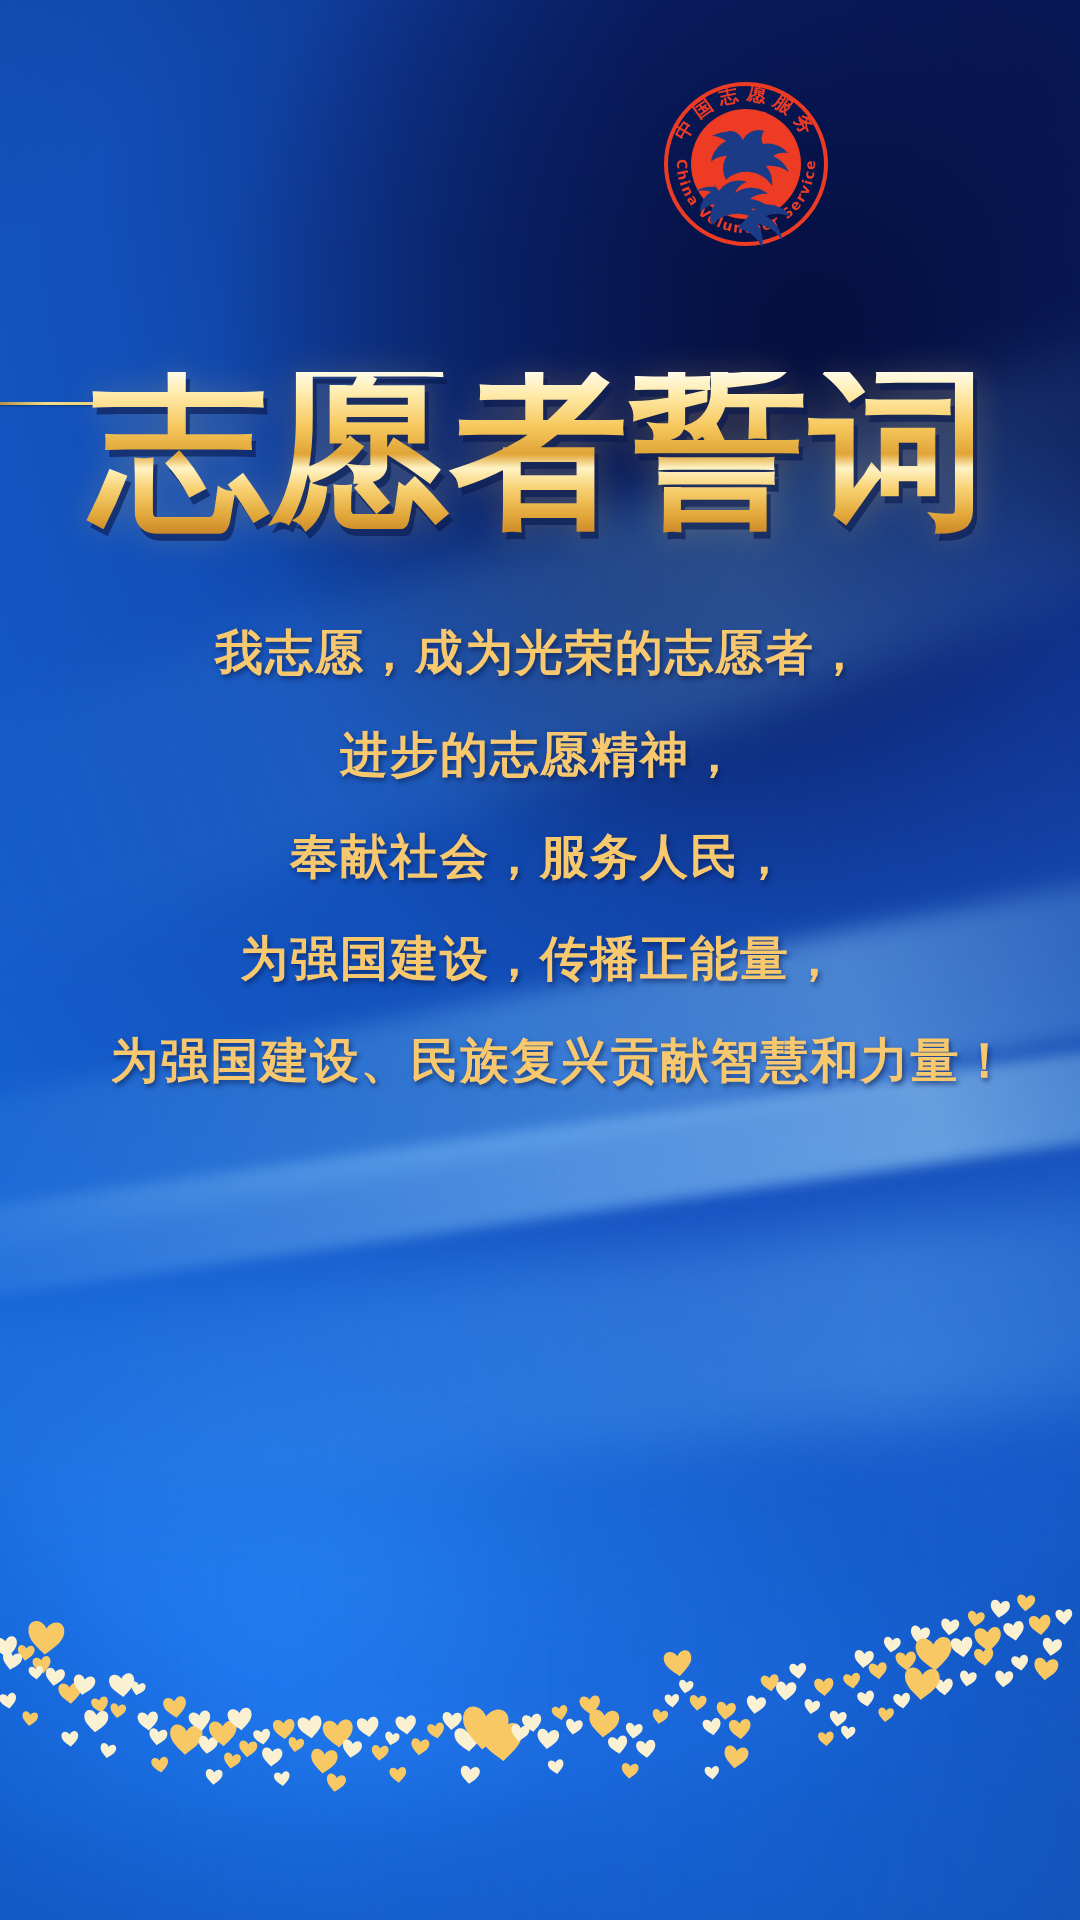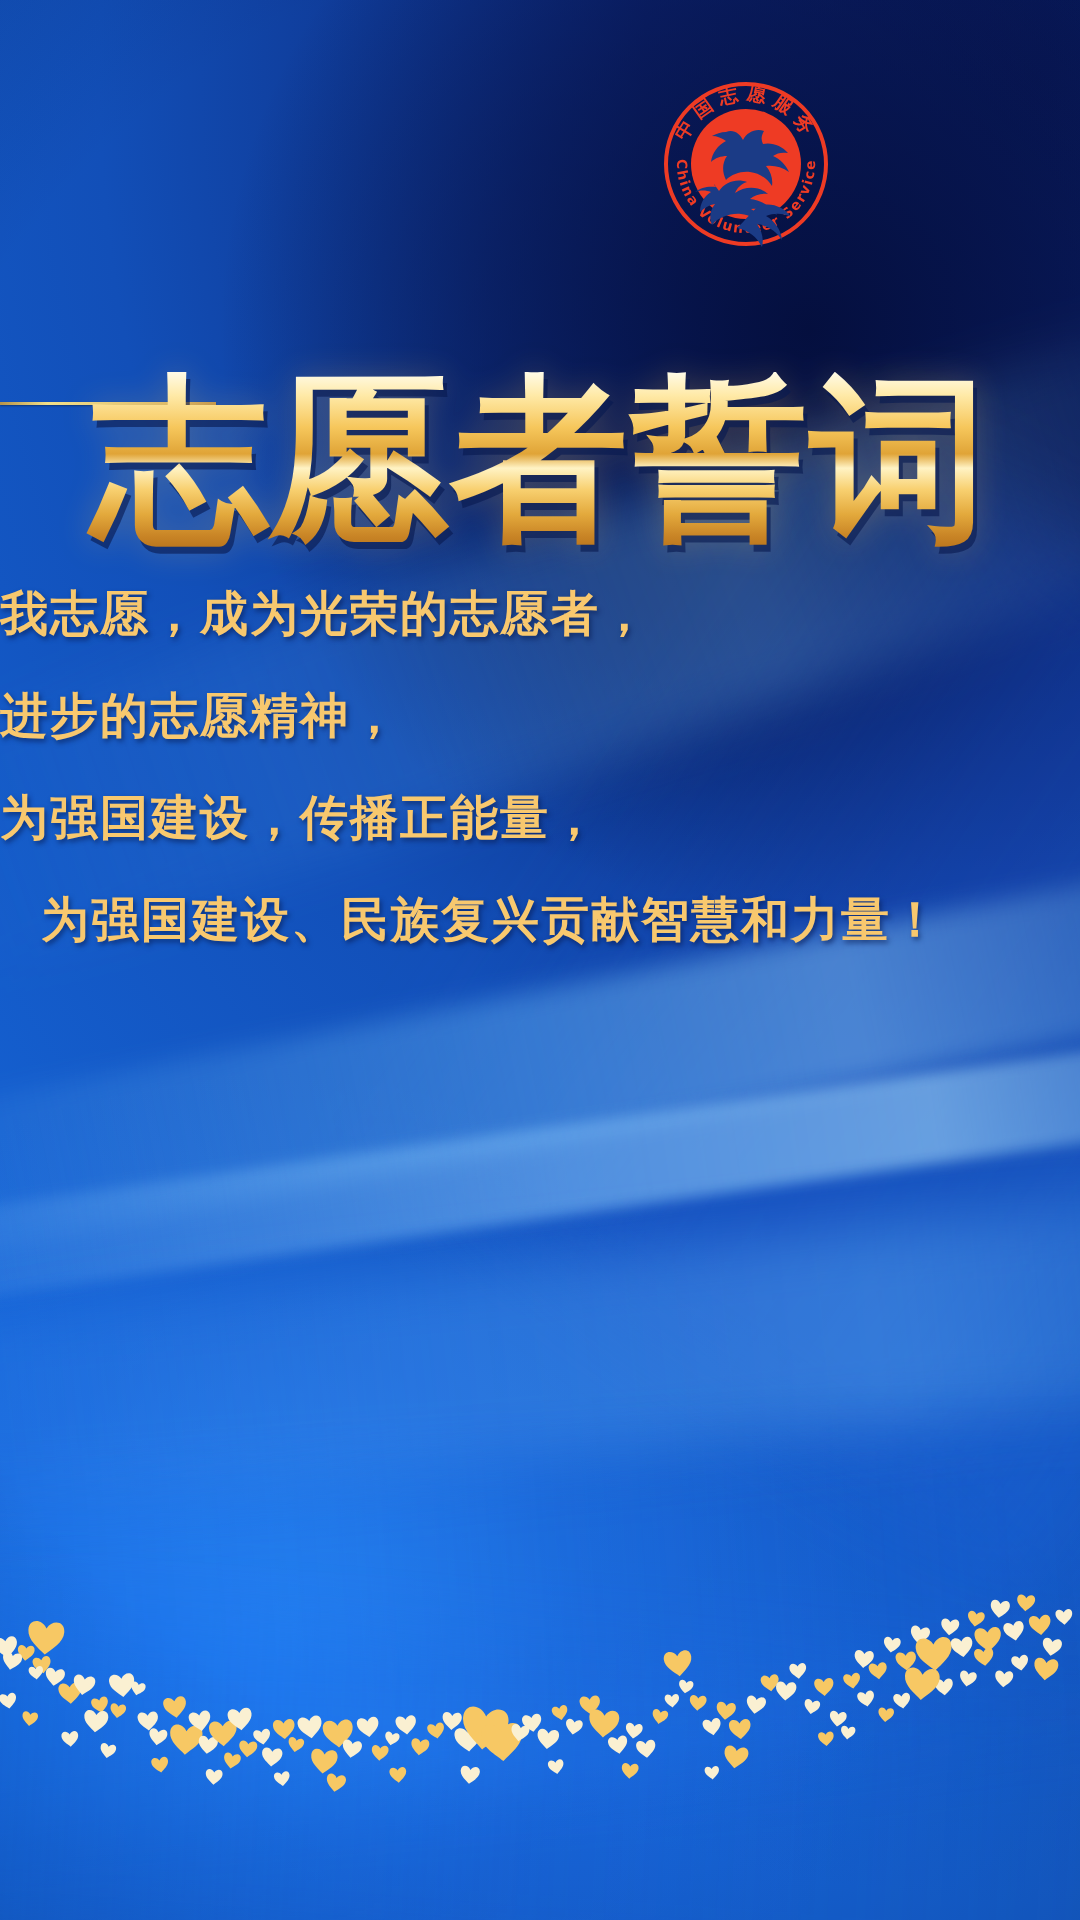--- a/index.html
+++ b/index.html
@@ -68,26 +68,26 @@
   #title{
     position:absolute;left:0;right:0;top:372px;text-align:center;
     font-size:178px;line-height:1;font-weight:700;letter-spacing:2px;
     white-space:nowrap;
     background:linear-gradient(180deg,
         #fffbe8 0%, #ffeaa8 13%, #f6c75c 31%, #e0a437 46%,
         #fff3c4 54%, #f8d070 66%, #e3a93c 80%, #c98526 92%, #b8731c 100%);
     -webkit-background-clip:text;background-clip:text;
     color:transparent;-webkit-text-fill-color:transparent;
     filter:drop-shadow(4px 7px 0 rgba(8,26,80,.62)) drop-shadow(0 0 16px rgba(255,200,90,.22));
-    font-family:Liberation Serif, serif;
+    font-family:Liberation Mono, monospace;
   }
 
   
   #verse{
-    position:absolute;left:0;right:0;top:590px;text-align:left;
+    position:absolute;left:0;right:0;top:629px;text-align:center;
   }
   .verse-line{
     color:#F8C86E;font-size:48px;font-weight:700;line-height:1;
     letter-spacing:2px;white-space:nowrap;margin:0 0 54px 0;
     text-shadow:2px 3px 5px rgba(5,20,70,.55);
     font-family:"Liberation Sans","DejaVu Sans",sans-serif;
   }
   .verse-line:last-child{margin-bottom:0;padding-left:41px;}
 
   
@@ -150,20 +150,21 @@
     </svg>
   </div>
 
   <div id="gold-rule"></div>
 
   <div id="title">志愿者誓词</div>
 
   <div id="verse">
     <p class="verse-line">我志愿，成为光荣的志愿者，</p>
     <p class="verse-line">进步的志愿精神，</p>
+    <p class="verse-line">奉献社会，服务人民，</p>
     <p class="verse-line">为强国建设，传播正能量，</p>
     <p class="verse-line">为强国建设、民族复兴贡献智慧和力量！</p>
   </div>
 
   <div id="hearts">
     <svg viewBox="0 0 1080 360" xmlns="http://www.w3.org/2000/svg">
       <defs>
         <g id="hg">
             <path d="M0,-5 C-3.4,-11.4 -12,-11 -12,-3.4 C-12,3.6 -4.4,8.2 0,12.4 C4.4,8.2 12,3.6 12,-3.4 C12,-11 3.4,-11.4 0,-5 Z"></path>
           </g>

